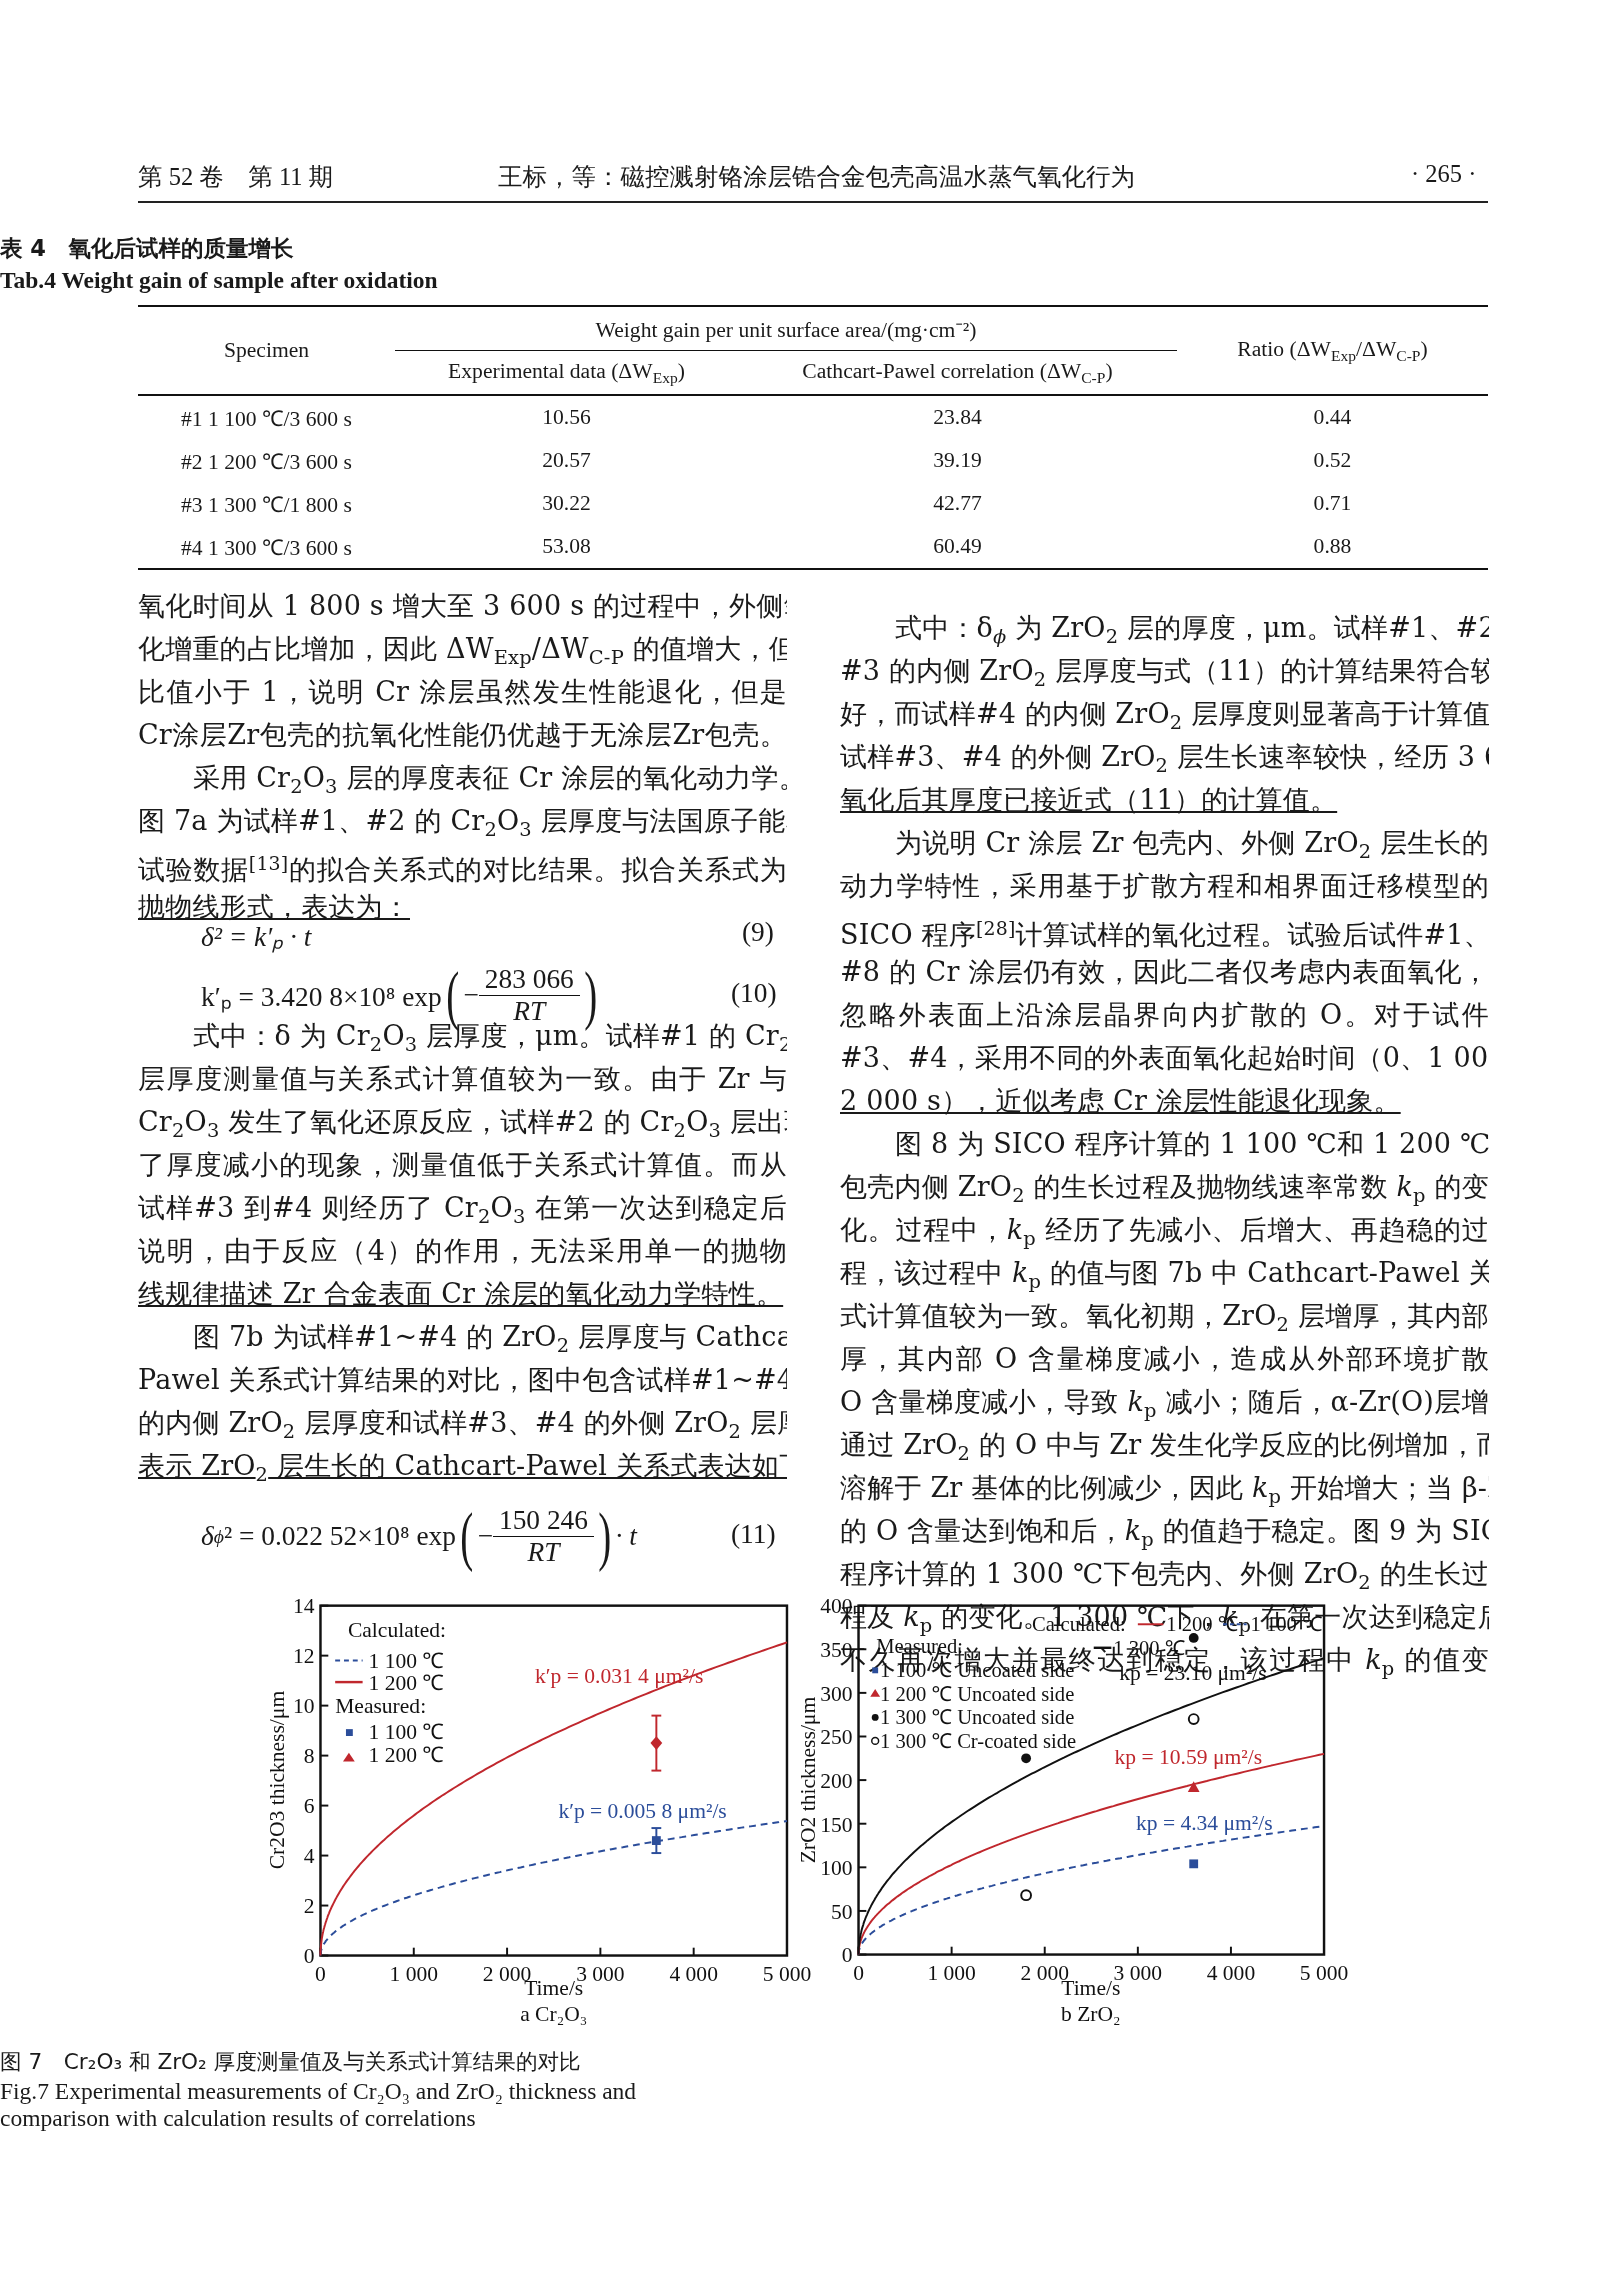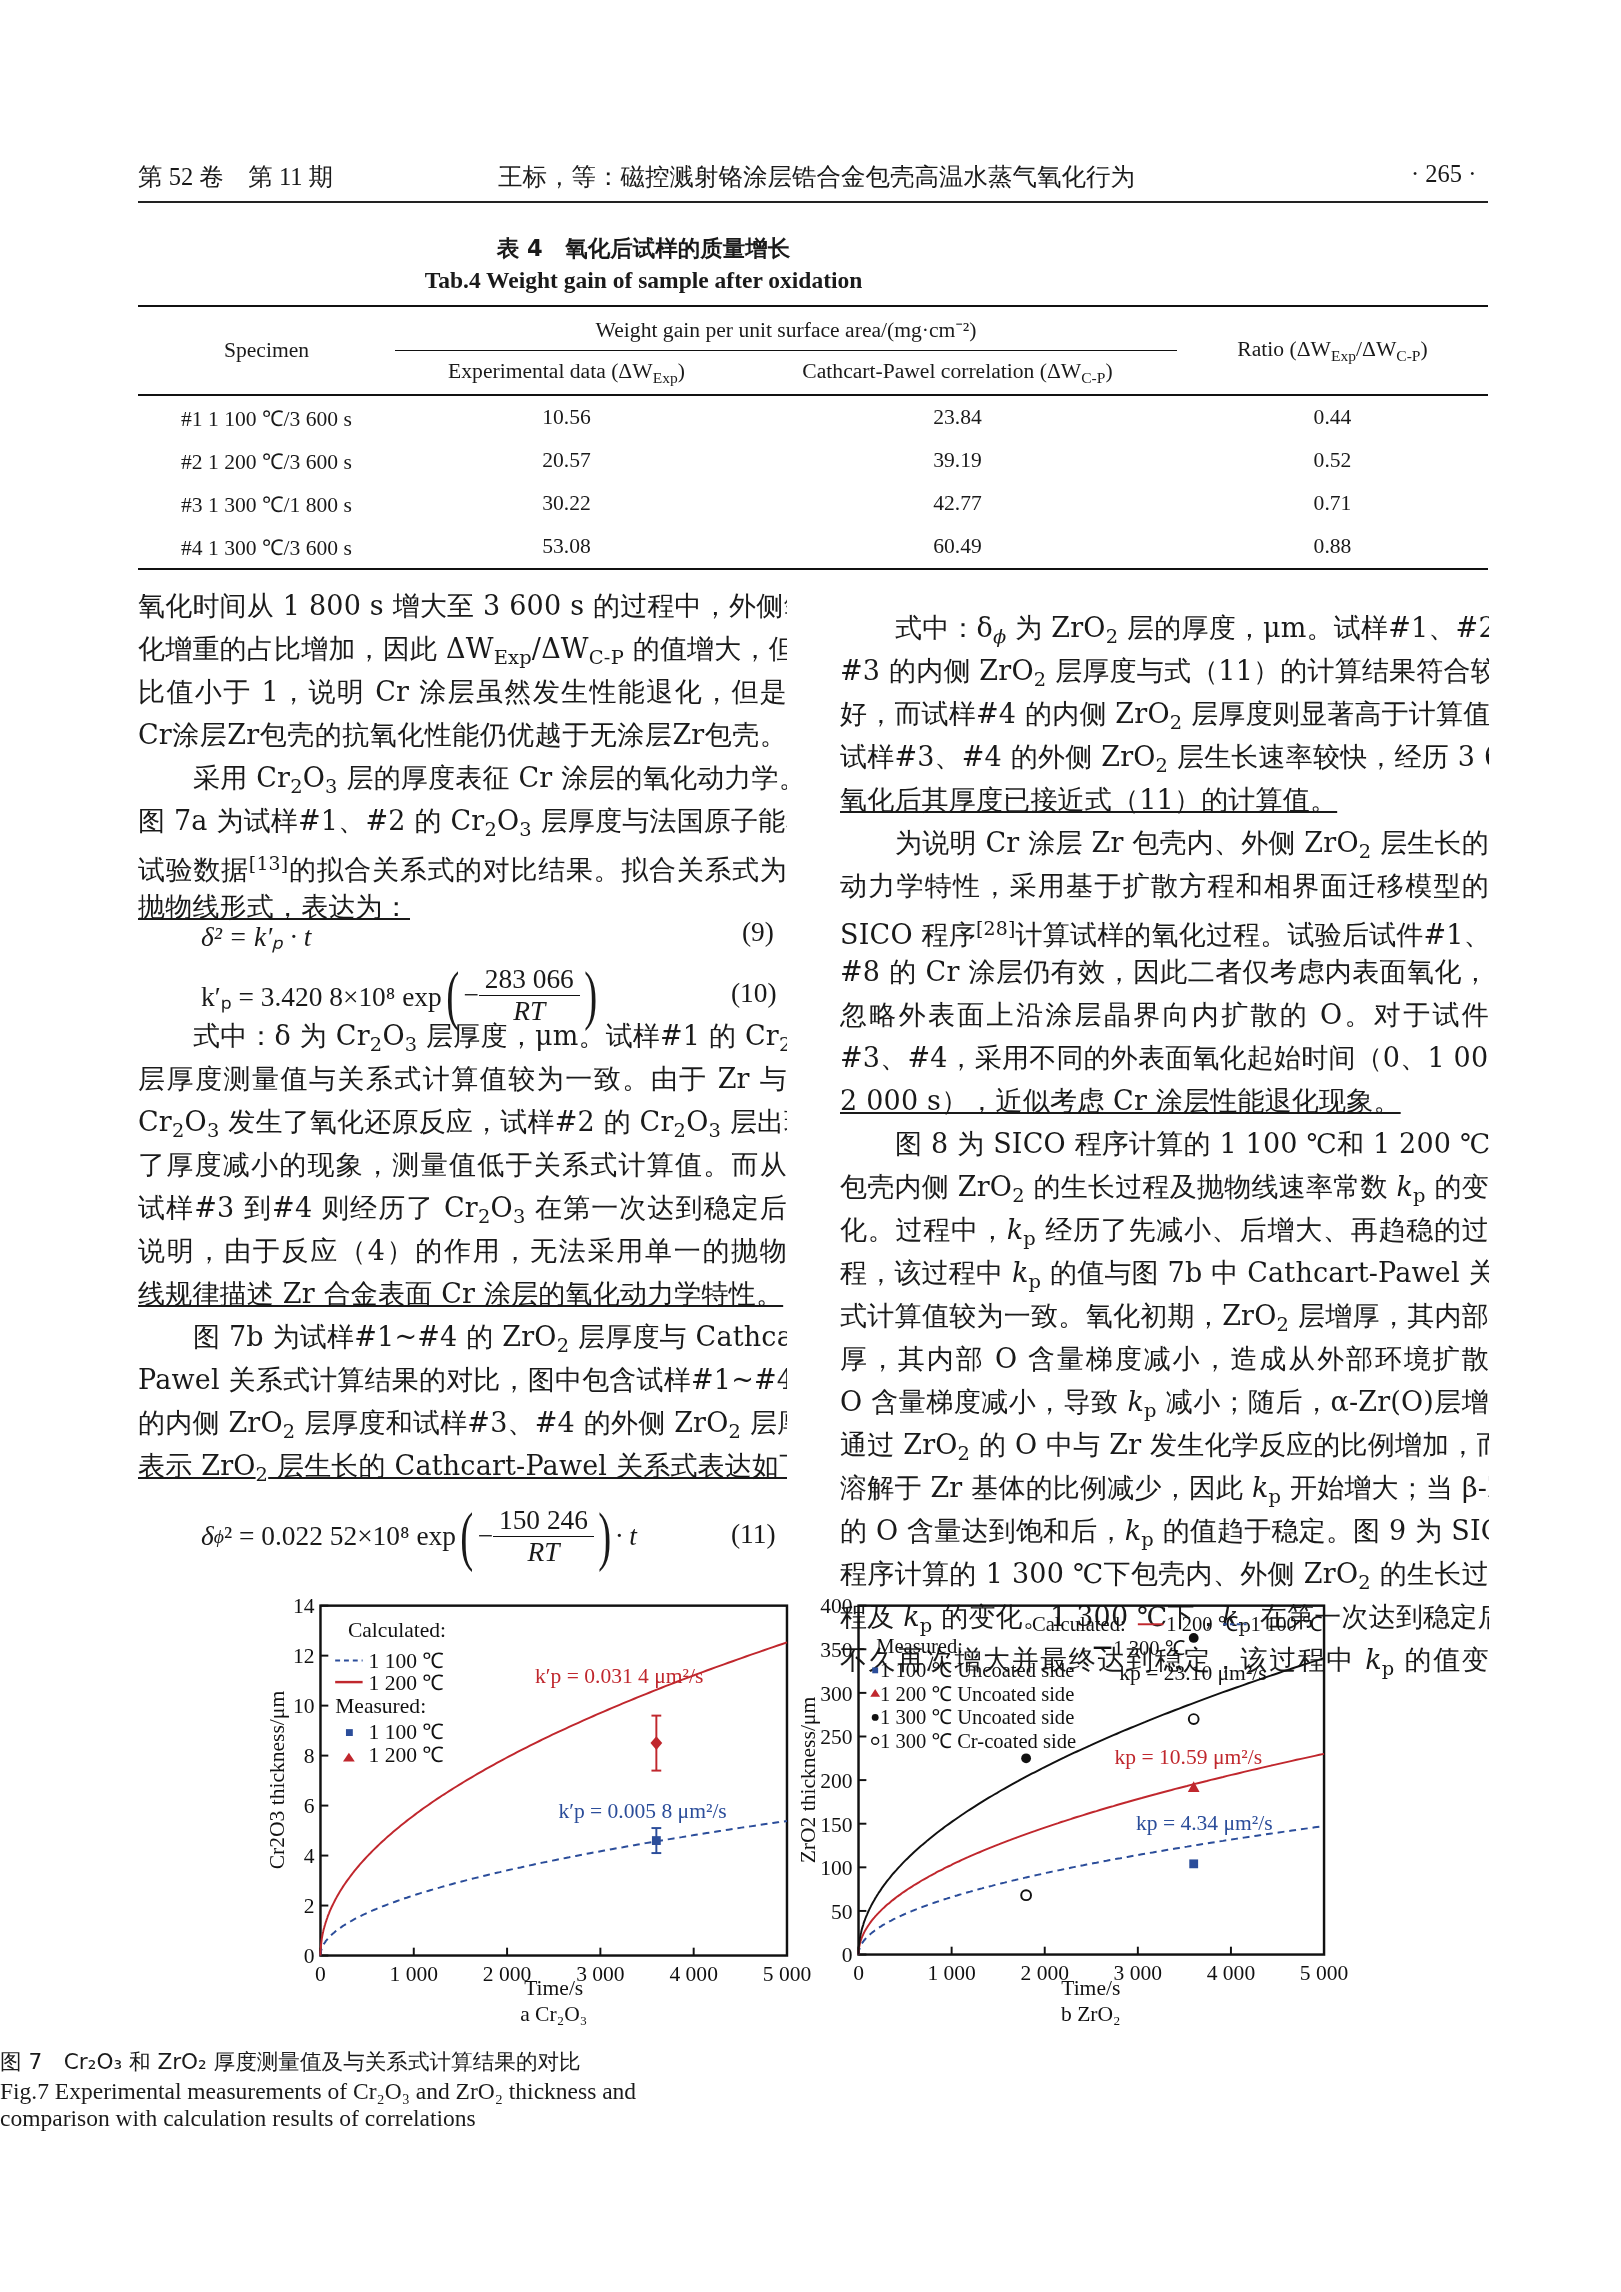--- a/index.html
+++ b/index.html
@@ -1,21 +1,21 @@
 <!DOCTYPE html>
 <html><head>
 <meta charset="utf-8">
 <style>
   html,body{margin:0;padding:0;background:#fff;}
   body{width:1621px;height:2293px;position:relative;overflow:hidden;color:#1a1a1a;
        font-family:"DejaVu Serif","Liberation Serif",serif;}
   .abs{position:absolute;}
   .hdr{top:160px;font-size:24.5px;white-space:nowrap;font-family:"Liberation Serif",serif;}
   .hdr-rule{left:138px;width:1350px;top:201px;height:2px;background:#222;}
-  .tab-title{left:0;width:1287px;text-align:center;font-size:23.5px;font-family:"Liberation Serif",serif;}
+  .tab-title{left:0;width:1287px;text-align:left;font-size:23.5px;font-family:"Liberation Serif",serif;}
   .tab-title.b{font-weight:bold;}
   table.t4{position:absolute;left:138px;top:305px;width:1350px;border-collapse:collapse;
            font-family:"Liberation Serif",serif;font-size:21.6px;}
   table.t4 th,table.t4 td{font-weight:normal;text-align:center;padding:0;}
   table.t4 thead tr.r1 th{height:43px;vertical-align:middle;}
   table.t4 thead tr.r2 th{height:43px;vertical-align:middle;}
   table.t4 tbody td{height:43px;}
   .rule-thick{border-top:2.9px solid #111;}
   .rule-bot{border-bottom:2.9px solid #111;}
   .sub{font-size:0.72em;vertical-align:-0.3em;}

